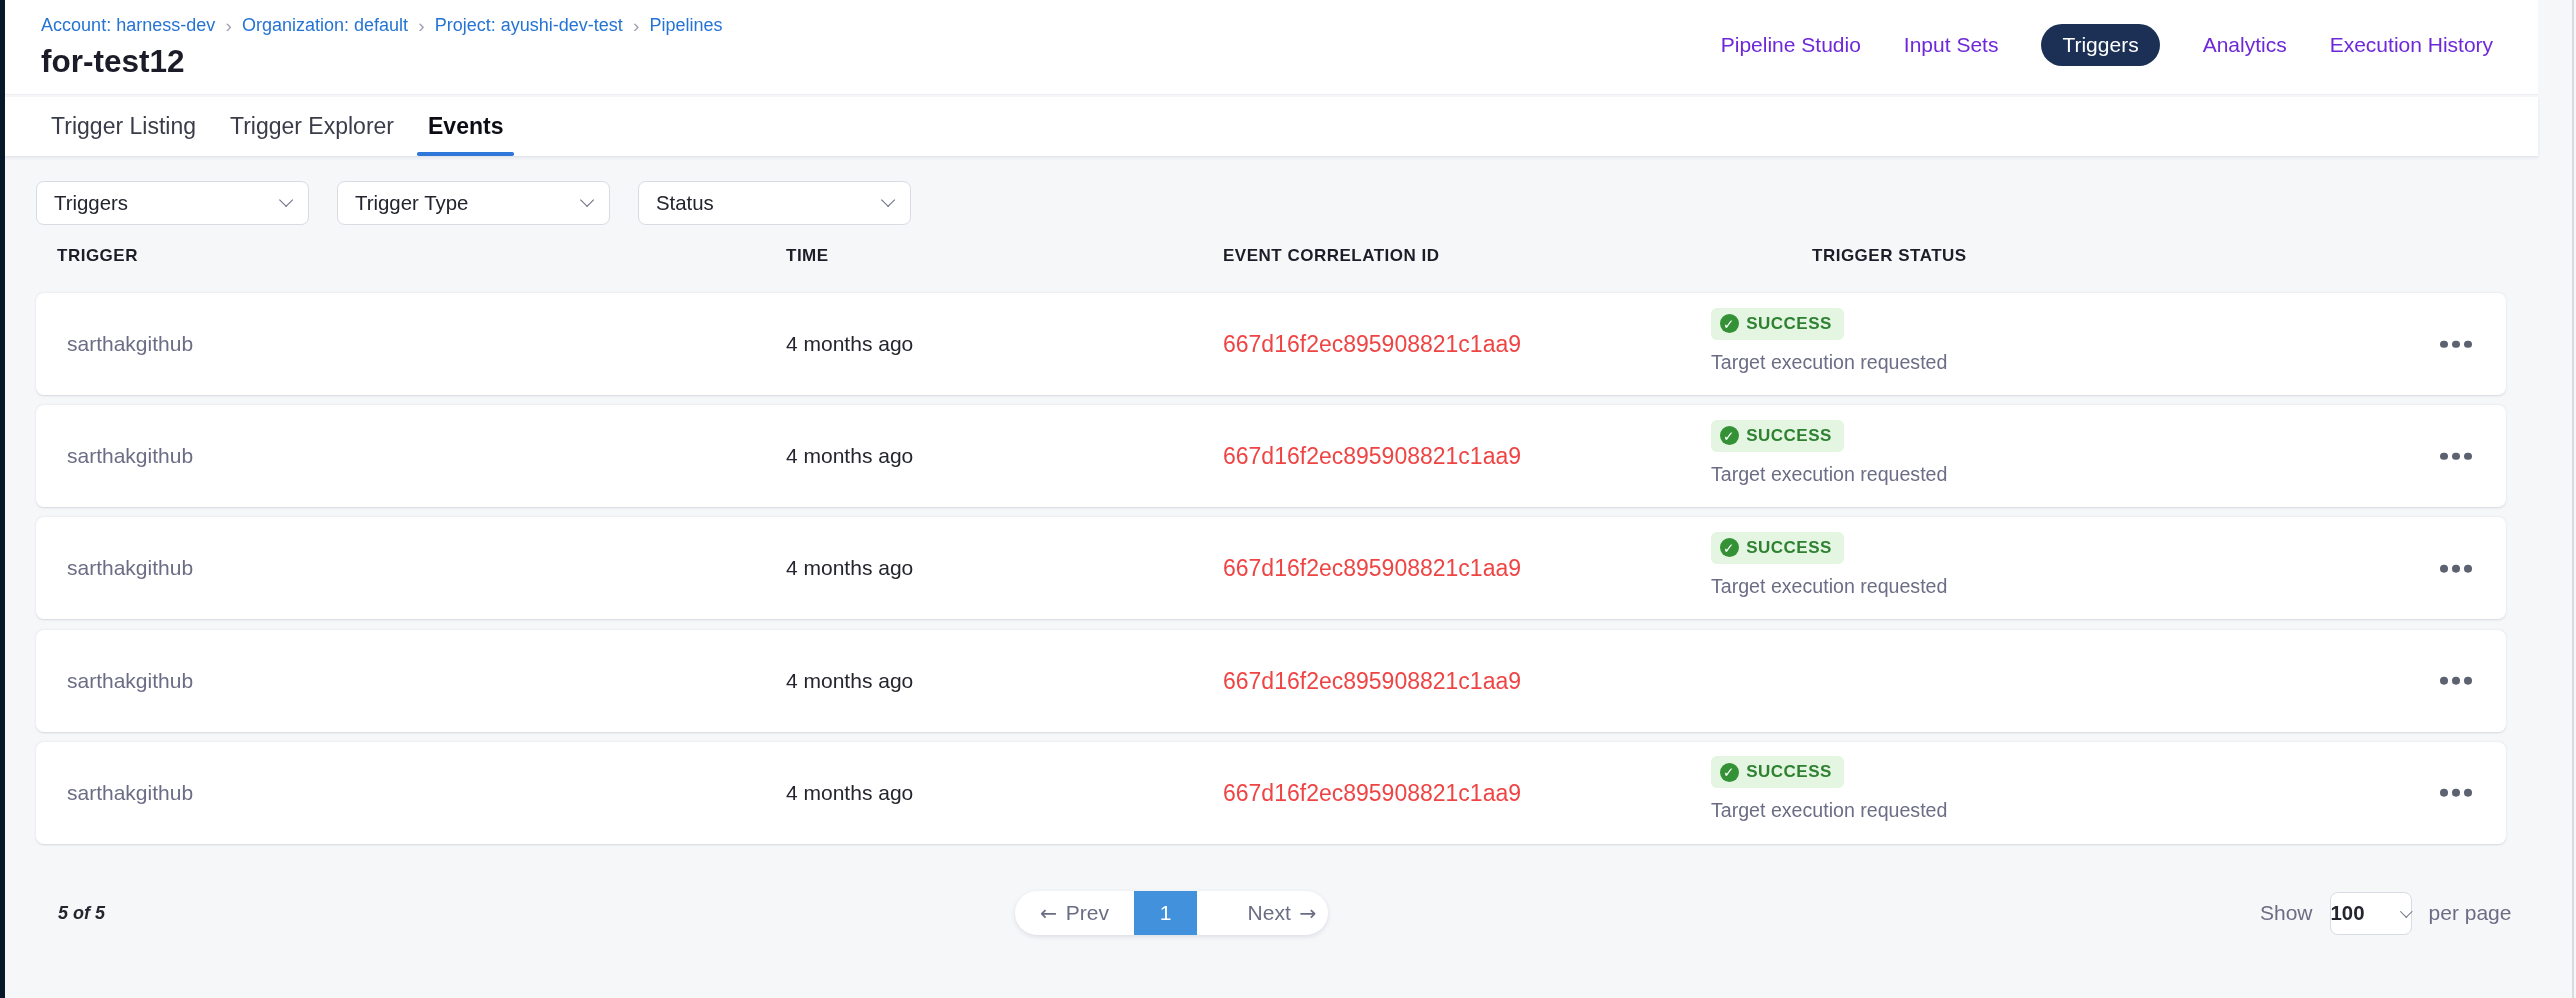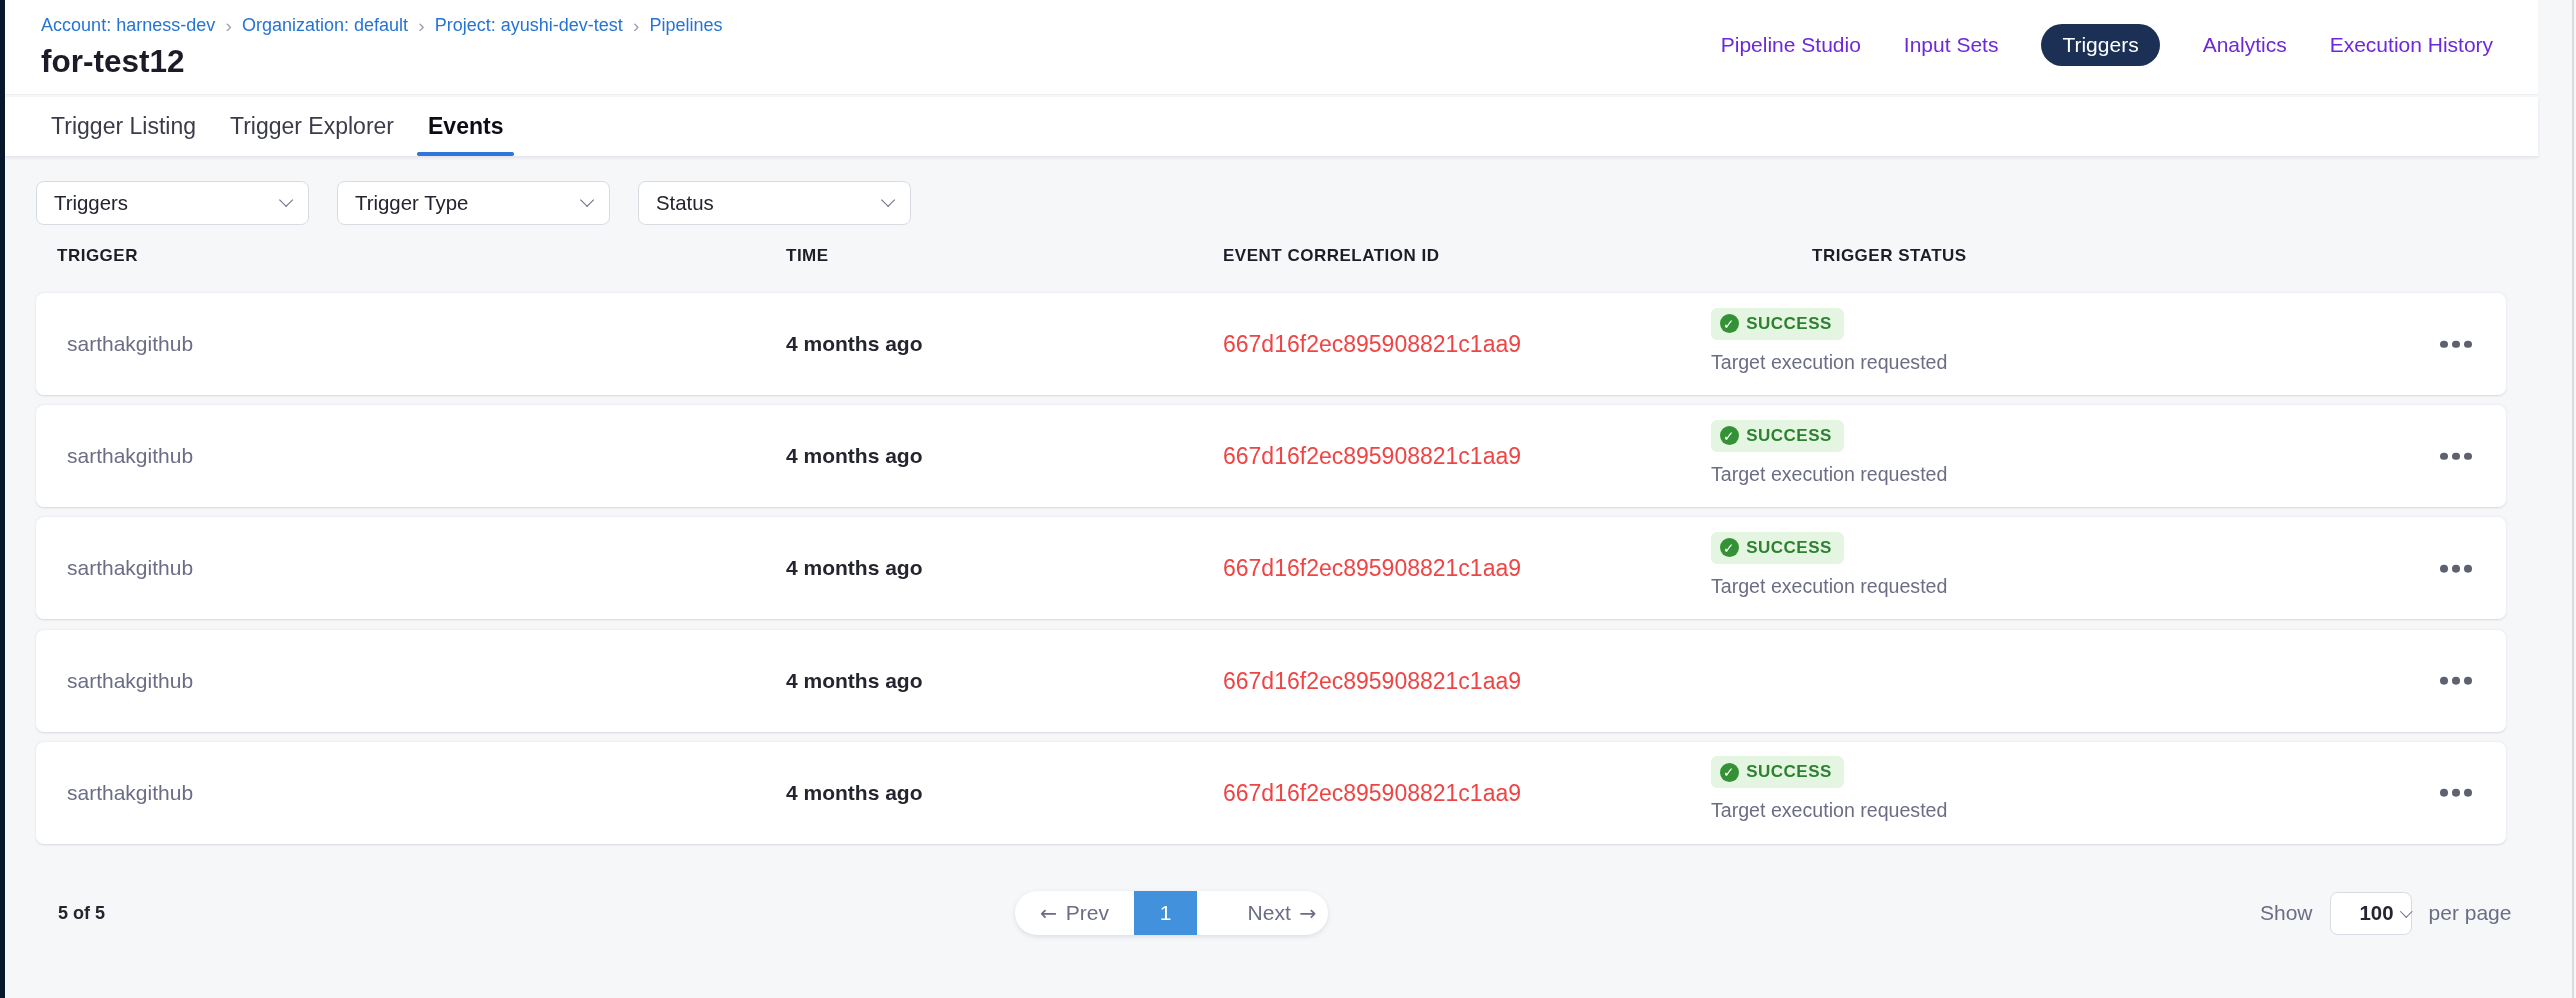--- a/index.html
+++ b/index.html
@@ -67,21 +67,21 @@
   .col-status { left: 1812px; }
 
   .rows { position: absolute; left: 36px; top: 293px; }
   .row-card {
     position: relative; width: 2470px; height: 102px; margin-bottom: 10.2px;
     background: #ffffff; border-radius: 7.7px;
     box-shadow: 0 0.9px 2.6px rgba(30, 40, 70, 0.10), 0 0.9px 0.9px rgba(30,40,70,0.05);
   }
   .cell { position: absolute; top: 50%; transform: translateY(-50%); }
   .cell-trigger { left: 31px; font-size: 21px; color: #6b6d85; }
-  .cell-time { left: 750px; font-size: 21px; font-weight: 700; color: #24252e; }
+  .cell-time { left: 750px; font-size: 21px; font-weight: 400; color: #24252e; }
   .cell-eci { left: 1187px; font-size: 23px; color: #ef4444; }
   .cell-status { position: absolute; left: 1675px; top: 14.5px; transform: none; }
   .badge {
     display: inline-flex; align-items: center; gap: 7.7px;
     border-radius: 6px; padding: 6px 12px 6px 8.5px;
     font-size: 17px; font-weight: 700; letter-spacing: 0.5px;
   }
   .badge.success { background: #e4f6e1; color: #2f8132; }
   .badge.failed  { background: #faeae8; color: #b02a23; }
   .check-circle {
@@ -93,38 +93,38 @@
   .warn-icon { width: 18px; height: 16px; display: inline-block; }
   .status-detail { margin-top: 11px; font-size: 19.6px; color: #6b6d85; }
 
   .row-menu {
     position: absolute; right: 25.6px; top: 50%; transform: translateY(-50%);
     display: flex; gap: 4.3px; padding: 8.5px; cursor: pointer;
   }
   .row-menu .dot { width: 7.7px; height: 7.7px; border-radius: 50%; background: #5d6170; }
 
   
-  .results-count { position: absolute; left: 58px; top: 903px; font-size: 18px; font-weight: 600; color: #24252e; }
+  .results-count { position: absolute; left: 58px; top: 903px; font-size: 18px; font-weight: 600; color: #24252e; font-style: italic; }
   .pagination {
     position: absolute; left: 1015px; top: 891px; height: 44px; width: 313px;
     background: #ffffff; border-radius: 22px; overflow: hidden;
     box-shadow: 0 1.7px 5.1px rgba(30, 40, 70, 0.12);
     display: flex; align-items: stretch;
   }
   .pg-btn { display: flex; align-items: center; justify-content: center; gap: 8.5px; font-size: 21px; color: #6b6d85; cursor: pointer; }
   .pg-prev { width: 119px; }
   .pg-next { width: 130px; padding-left: 40px; }
   .pg-page { width: 63px; background: #4191dd; color: #ffffff; display: flex; align-items: center; justify-content: center; font-size: 21px; cursor: pointer; }
   .pg-arrow { font-family: "DejaVu Sans", sans-serif; font-size: 20.4px; }
 
   .page-size { position: absolute; left: 2260px; top: 891px; height: 44px; display: flex; align-items: center; gap: 17px; }
   .page-size .ps-label { font-size: 21px; color: #6b6d85; }
   .ps-select {
     width: 82px; height: 43px; background: #ffffff; border: 1.7px solid #d9dbe3; border-radius: 7.7px;
-    display: flex; align-items: center; justify-content: flex-end; gap: 8.5px; cursor: pointer;
+    display: flex; align-items: center; justify-content: space-between; gap: 8.5px; cursor: pointer;
   }
   .ps-select .ps-value { font-size: 20.4px; font-weight: 600; color: #24252e; }
   .ps-select .chevron { width: 8.5px; height: 8.5px; margin-top: -3.4px; }
 </style>
 </head>
 <body>
 
 <div class="left-nav-edge"></div>
 <div class="right-divider"></div>
 

